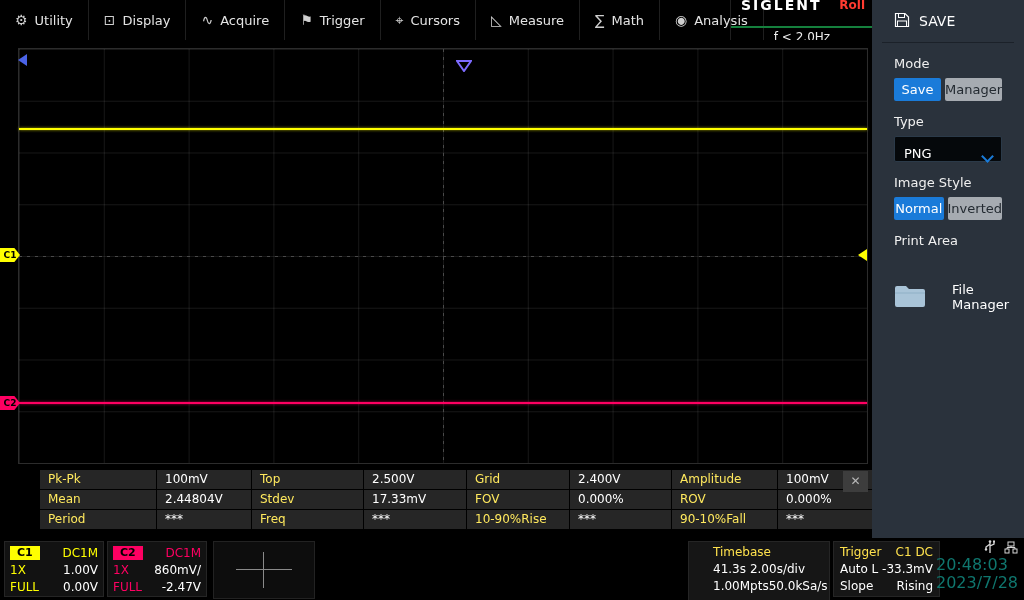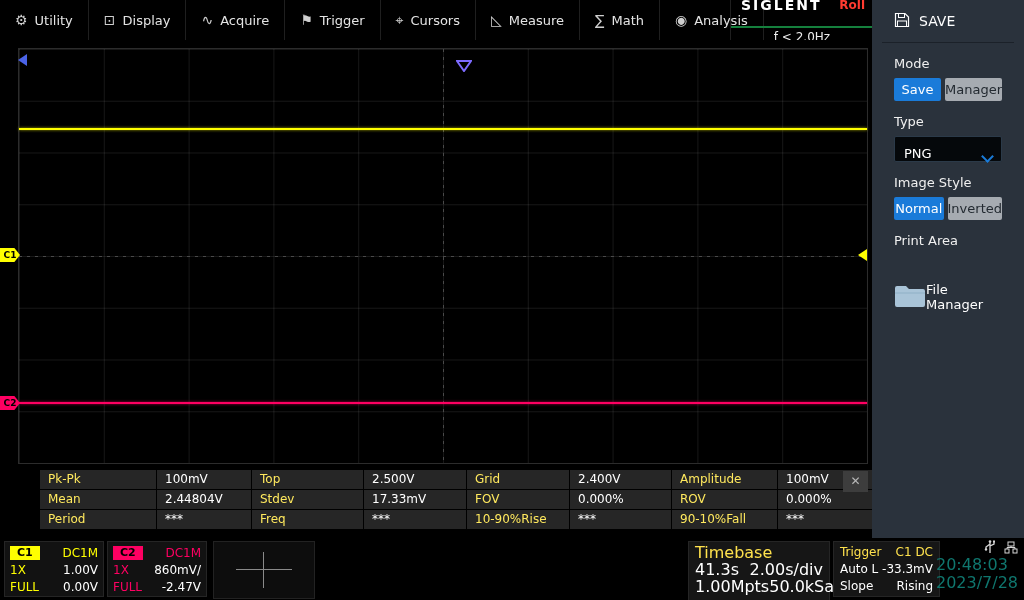--- a/index.html
+++ b/index.html
@@ -58,21 +58,21 @@
   .chbox{position:absolute;top:3px;width:100px;height:56px;background:#121212;border:1px solid #252525;
          font-size:12px;padding:2px 5px;box-sizing:border-box;}
   .chbox .row{display:flex;justify-content:space-between;align-items:center;height:17px;}
   .chchip{font-size:11px;font-weight:bold;color:#000;padding:0 7px;line-height:14px;}
   .c1-t{color:#ffff00;} .c2-t{color:#ff0062;} .wh{color:#fff;}
   .box-c1{left:4px;} .box-c2{left:107px;}
   .xywidget{position:absolute;left:213px;top:3px;width:100px;height:56px;background:#0d0d0d;border:1px solid #222;}
   .xh{position:absolute;left:22px;top:27px;width:56px;height:1px;background:#8a8a8a;}
   .xv{position:absolute;left:49px;top:10px;width:1px;height:36px;background:#8a8a8a;}
   .tbbox{position:absolute;left:688px;top:3px;width:142px;height:60px;background:#161616;border:1px solid #252525;
-         font-size:16px;padding:2px 6px;box-sizing:border-box;}
+         font-size:12px;padding:2px 24px;box-sizing:border-box;}
   .tbbox .row,.trbox .row{display:flex;justify-content:space-between;height:17px;line-height:17px;}
   .trbox{position:absolute;left:833px;top:3px;width:107px;height:56px;background:#161616;border:1px solid #252525;
          font-size:12px;padding:2px 6px;box-sizing:border-box;}
   .ylab{color:#ffe24d;}
   .clock{position:absolute;right:6px;top:2px;text-align:left;color:#0f766e;font-size:16px;line-height:18px;}
   .clock .icons{display:flex;justify-content:flex-end;gap:8px;height:16px;}
 
   
   .sidebar{position:absolute;right:0;top:0;width:152px;height:538px;background:#2a323c;box-sizing:border-box;
            padding:0 22px;color:#e8e8e8;}
@@ -80,21 +80,21 @@
   .sb-sep{height:1px;background:#1b2129;margin:0 -12px;}
   .sb-label{font-size:13px;color:#f0f0f0;margin:13px 0 7px 0;}
   .sb-row{display:flex;gap:4px;}
   .btn{flex:1;height:23px;line-height:23px;font-size:13px;text-align:center;border-radius:2px;cursor:default;}
   .btn-blue{background:#1a7bd9;color:#fff;}
   .btn-gray{background:#a6abb1;color:#232a31;}
   .dropdown{display:flex;justify-content:space-between;align-items:flex-end;height:24px;background:#05080b;
             border:1px solid #2b3a49;border-radius:2px;padding:0 9px;font-size:13px;color:#fff;}
   .chev{width:7px;height:7px;border-right:2px solid #1a7bd9;border-bottom:2px solid #1a7bd9;
         transform:rotate(45deg);margin-top:-4px;}
-  .fm{display:flex;align-items:center;gap:0;margin-top:34px;font-size:13px;color:#fff;cursor:default;}
+  .fm{display:flex;align-items:center;gap:26px;margin-top:34px;font-size:13px;color:#fff;cursor:default;}
 </style>
 </head>
 <body>
 
 <div id="root">
 
   <div class="menubar">
     <div class="menu-item">
       <span class="mi-icon">⚙</span>
       <span>Utility</span>

